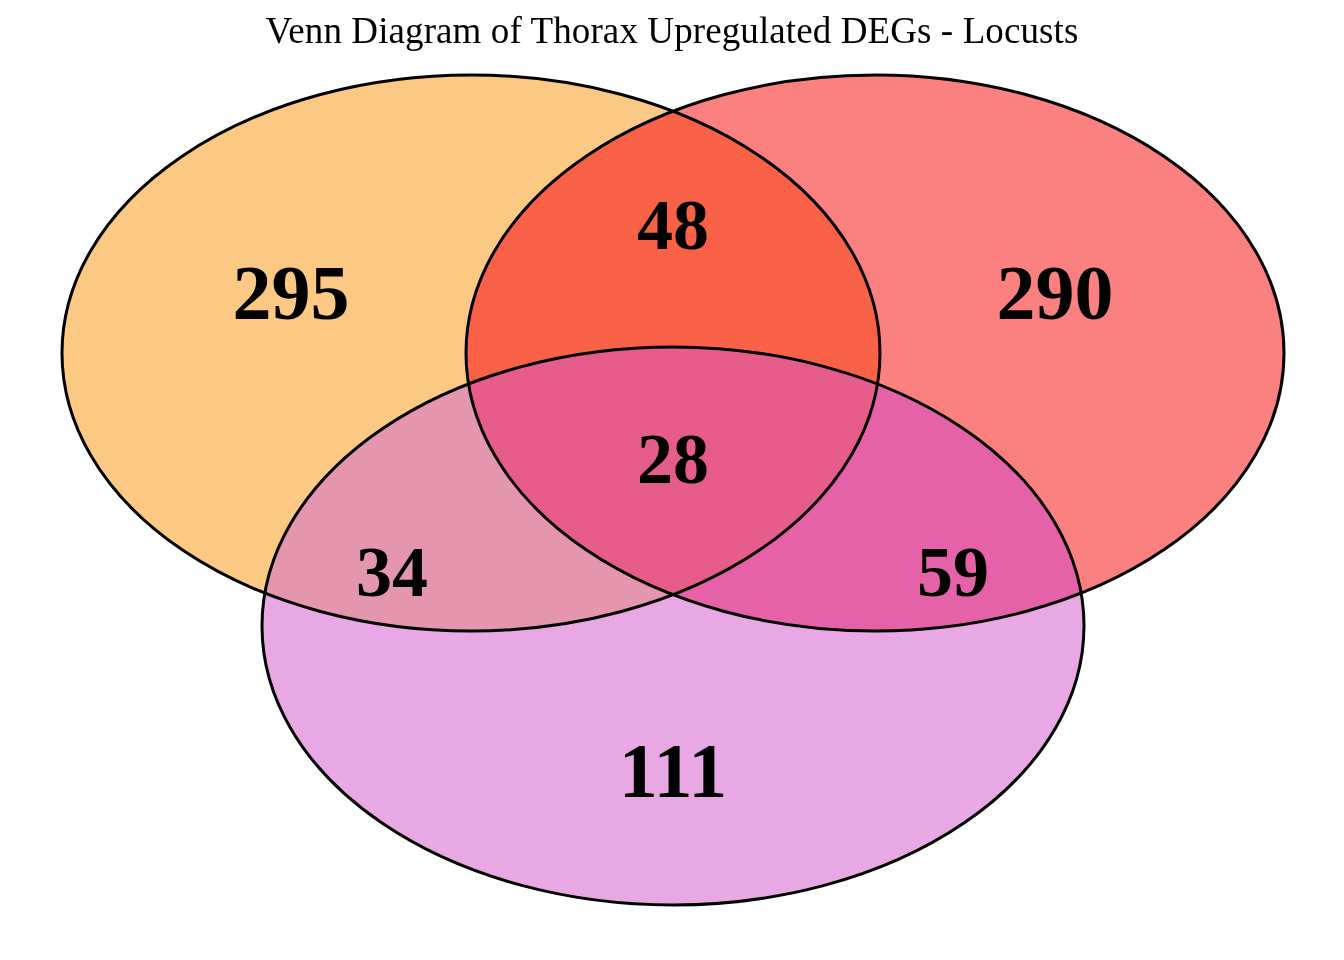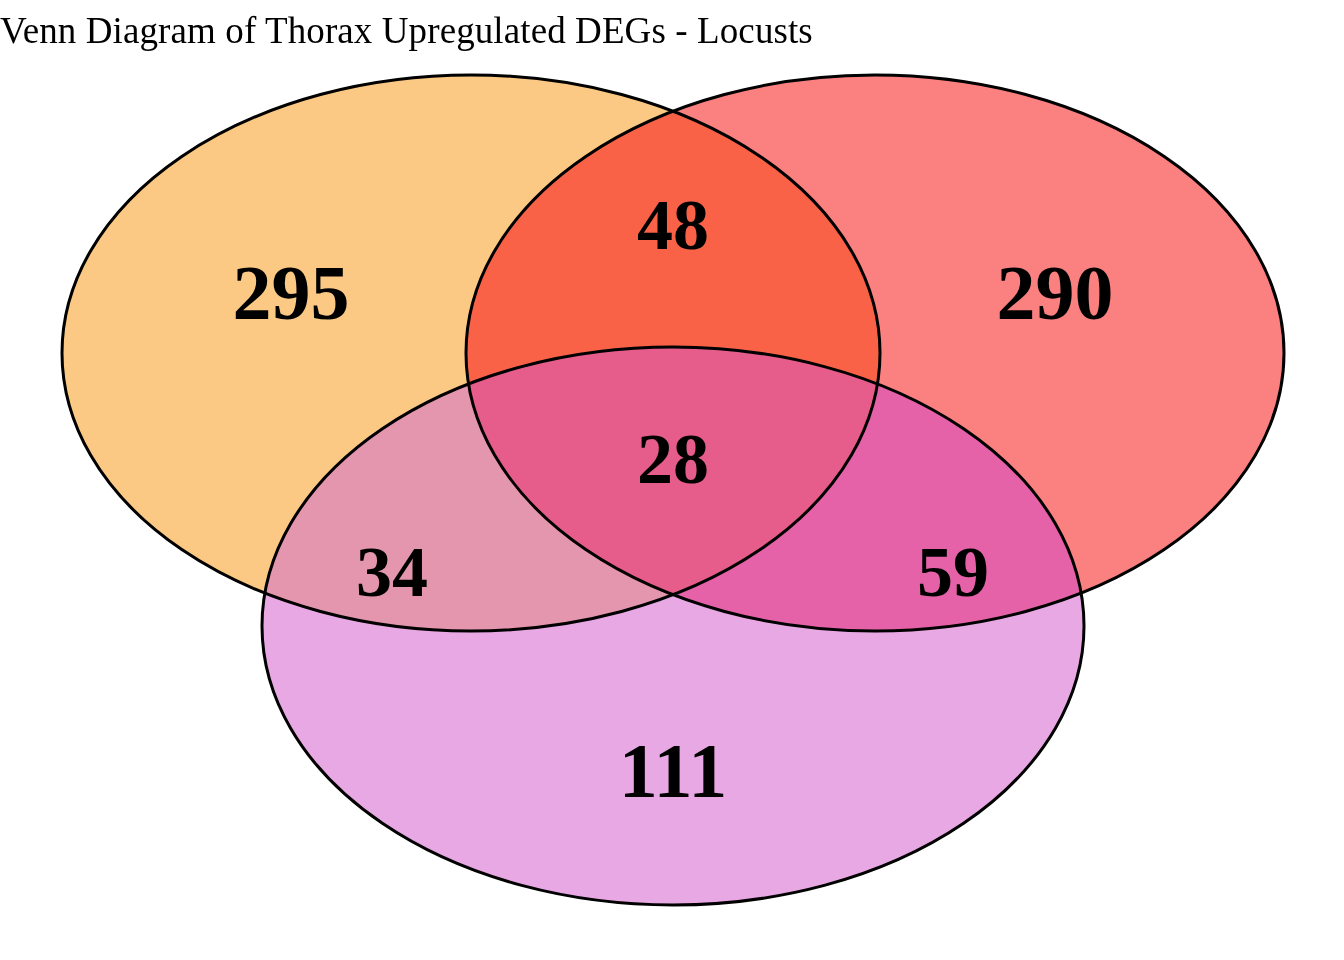--- a/index.html
+++ b/index.html
@@ -20,20 +20,21 @@
     height: 960px;
     background: #ffffff;
   }
   #venn-title {
     position: absolute;
     top: 0;
     left: 0;
     width: 1344px;
     height: 62px;
     line-height: 62px;
+    text-align: center;
     font-family: "Liberation Serif", "DejaVu Serif", serif;
     font-size: 37px;
     font-weight: 400;
     color: #000000;
     letter-spacing: 0.1px;
     white-space: nowrap;
   }
   #venn-svg {
     position: absolute;
     top: 0;

